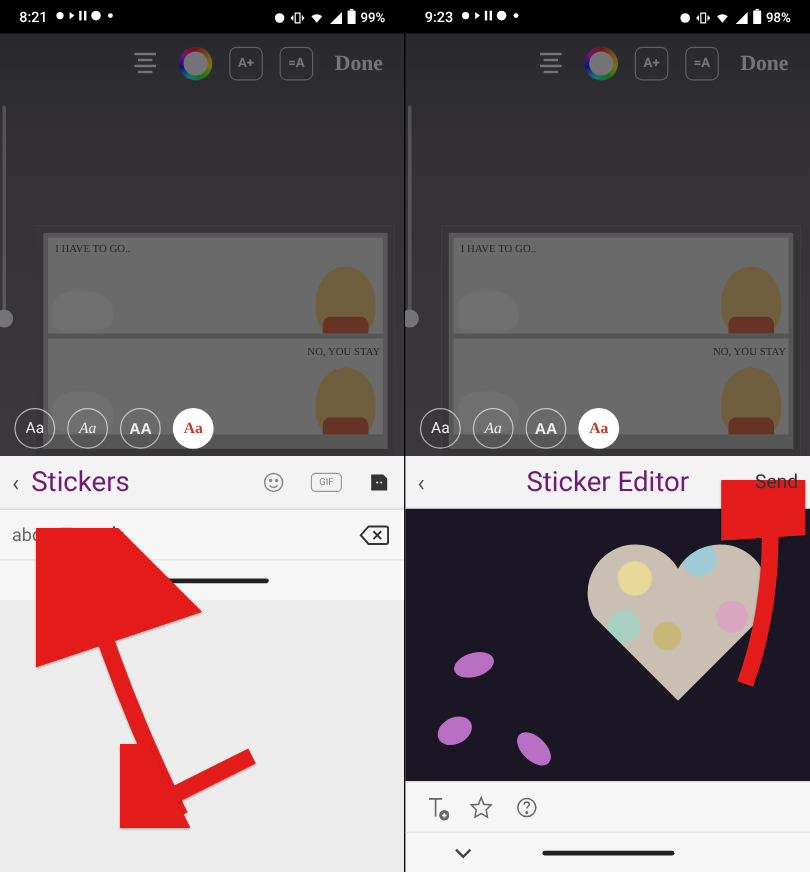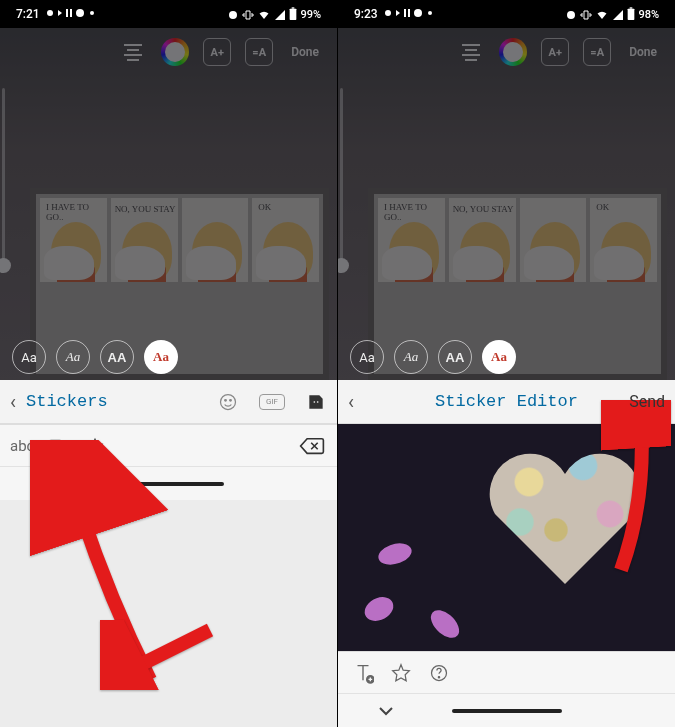--- a/index.html
+++ b/index.html
@@ -58,33 +58,33 @@
   }
   .tb-align { width:28px;height:28px; display:flex;flex-direction:column;gap:3px;align-items:center;justify-content:center;border:none;}
   .tb-align span{display:block;height:2px;background:#fff;}
   .tb-color {
     width: 28px; height:28px; border-radius:50%;
     background: conic-gradient(red,orange,yellow,lime,cyan,blue,magenta,red);
     position:relative;
   }
   .tb-color::after{content:"";position:absolute;inset:4px;border-radius:50%;background:#fff;}
   .done-btn {
-    color:#fff; font-size:12px; font-weight:600; padding:4px 4px;
+    color:#fff; font-size:18px; font-weight:600; padding:4px 4px;font-family:Liberation Serif, serif;
   }
   .vslider {
     position:absolute; left:2px; top:60px; width:3px; height:180px;
     background: rgba(255,255,255,0.5); border-radius:3px;
   }
   .vslider .knob{position:absolute;left:-6px;top:170px;width:15px;height:15px;border-radius:50%;background:#fff;}
   .comic {
     position:absolute; left:30px; right:8px; top:160px; bottom:0;
     background:#b4b0ab;
     border:6px solid #5f5b58;
     display:grid;
-    grid-template-columns:1fr 1fr 1fr 1fr;
+    grid-template-columns:1fr;
     grid-template-rows:1fr 1fr;
     gap:4px;
     padding:4px;
   }
   .comic .panel{background:#e8e4dd;position:relative;overflow:hidden;}
   .comic .caption{position:absolute;top:4px;left:6px;font-size:9px;font-family:'Comic Sans MS',cursive;color:#333;}
   .comic .caption2{left:auto;right:2px;top:6px;}
   .comic .girl{position:absolute;right:6px;top:24px;width:50px;height:60px;border-radius:50% 50% 40% 40%;background:#f4c76a;}
   .comic .girl::after{content:"";position:absolute;top:42px;left:6px;width:38px;height:30px;background:#d8572a;border-radius:6px;}
   .comic .cat{position:absolute;left:4px;bottom:2px;width:50px;height:34px;background:#f5f2ec;border-radius:40% 50% 30% 20%;}
@@ -100,21 +100,21 @@
   .font-pill.italic{font-style:italic;font-family:serif;}
   .font-pill.caps{font-family:sans-serif;font-weight:bold;}
   
 
   
   .kb-panel { flex:1; background:#ececec; display:flex; flex-direction:column; }
   .kb-header {
     height:44px;display:flex;align-items:center;justify-content:space-between;
     padding:0 10px;border-bottom:1px solid #ddd;background:#f3f3f3;
   }
-  .kb-header .title{font-size:17px;color:#0369a1;font-family:Liberation Mono, monospace;}
+  .kb-header .title{font-size:23px;color:#701a75;}
   .kb-header .hicons{display:flex;gap:20px;align-items:center;}
   .kb-header .hi{width:22px;height:22px;display:flex;align-items:center;justify-content:center;}
   .kb-header .back{font-size:20px;color:#555;}
   .kb-header .send{font-size:16px;color:#333;}
 
   .sticker-grid{
     flex:1;padding:8px;display:flex;gap:8px;
     background:#d9d9d9;
   }
   .add-tile{
@@ -169,21 +169,21 @@
   
   .arrow{position:absolute;pointer-events:none;}
   .arrow svg{filter:drop-shadow(0 1px 1px rgba(0,0,0,0.3));}
 </style>
 </head>
 <body>
 
 <div class="phone">
   <div class="statusbar">
     <div class="status-left">
-      <span>7:21</span>
+      <span>8:21</span>
       <span>
         <svg width="60" height="12" viewBox="0 0 60 12">
             <g fill="#fff">
               <circle cx="4" cy="6" r="3"></circle>
               <path d="M12 3l4 3-4 3z"></path>
               <rect x="20" y="2" width="2" height="8"></rect>
               <rect x="24" y="2" width="2" height="8"></rect>
               <circle cx="34" cy="6" r="4"></circle>
               <circle cx="46" cy="6" r="2"></circle>
             </g>

